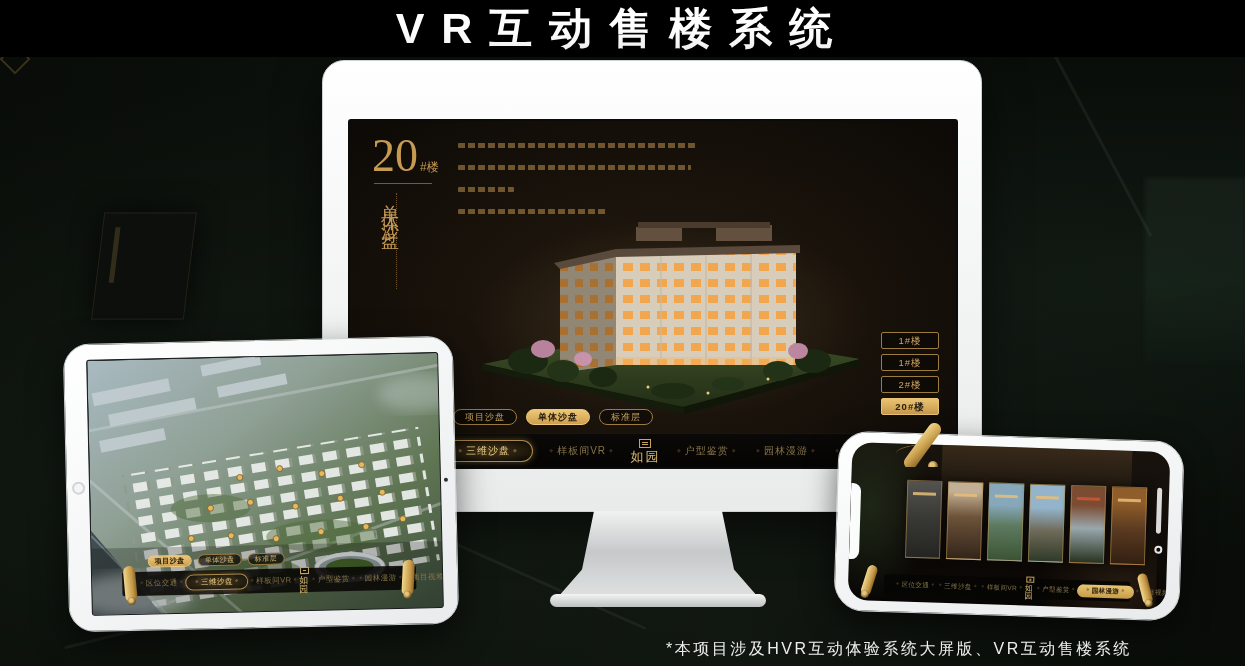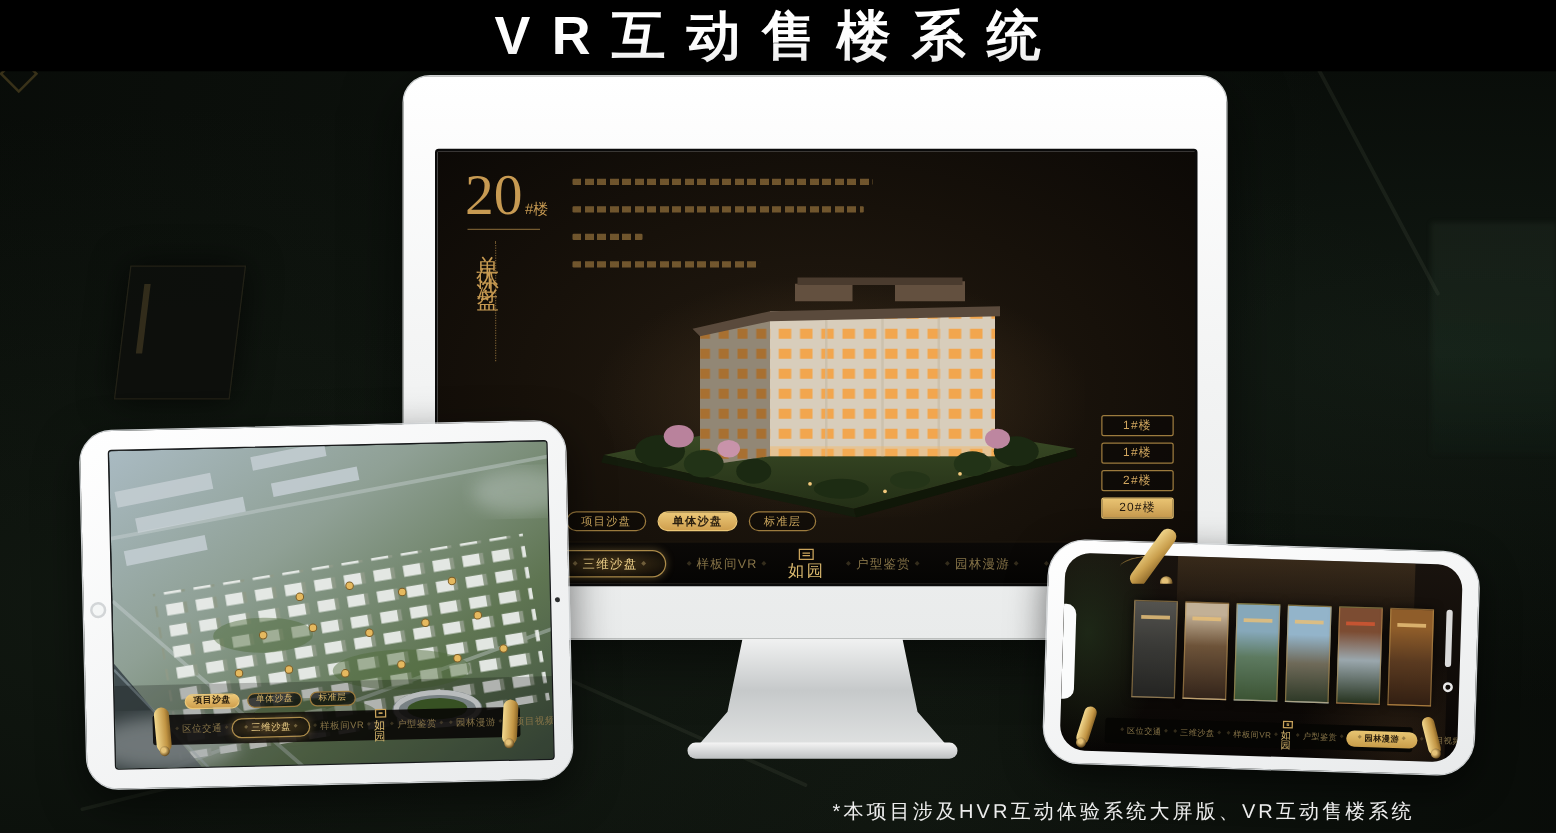--- a/index.html
+++ b/index.html
@@ -56,21 +56,21 @@
     border-left:1px dotted rgba(199,154,82,.5);}
   .copy-lines{position:absolute;left:108px;top:22px;}
   .copy-lines div{height:5px;margin-bottom:17px;border-radius:1px;
     background:repeating-linear-gradient(90deg, rgba(186,142,74,.55) 0 7px, transparent 7px 10px);}
   .cl1{width:240px;} .cl2{width:233px;} .cl3{width:56px;} .cl4{width:150px;}
   .building-svg{position:absolute;left:118px;top:58px;}
   .floor-buttons{position:absolute;left:531px;top:211px;width:58px;display:grid;gap:5px;}
   .fbtn{height:17px;line-height:15px;text-align:center;font-size:9.5px;letter-spacing:1px;
     color:#cfa55e;border:1px solid #9c7b3e;border-radius:2px;background:rgba(10,8,5,.55);cursor:pointer;}
   .fbtn.active{background:linear-gradient(#e9c372,#c79a4e);color:#241a0e;
-    border-color:#e9c372;font-weight:normal;}
+    border-color:#e9c372;font-weight:bold;}
   .view-tabs{position:absolute;left:103px;top:288px;display:flex;gap:9px;}
   .vtab{height:16px;line-height:14px;padding:0 11px;font-size:9px;letter-spacing:1px;
     border:1px solid #9c7b3e;border-radius:9px;color:#c8a45c;background:rgba(8,6,4,.5);cursor:pointer;}
   .vtab.active{background:linear-gradient(#ecc878,#cf9f4e);color:#2a1f10;border-color:#ecc878;font-weight:bold;}
   .screen-nav{position:absolute;left:0;right:0;bottom:0;height:34px;
     background:linear-gradient(#0b0907,#050403);border-top:1px solid #1b150c;
     display:flex;align-items:center;justify-content:space-between;padding:0 58px 0 14px;}
   .nav-item{font-size:10px;color:#877448;letter-spacing:1px;white-space:nowrap;cursor:pointer;}
   .nav-item::before,.nav-item::after{content:"◆";font-size:5px;opacity:.35;margin:0 3px;vertical-align:2px;}
   .nav-item.active{color:#f0d28a;padding:3px 11px;border:1px solid rgba(210,170,90,.8);

